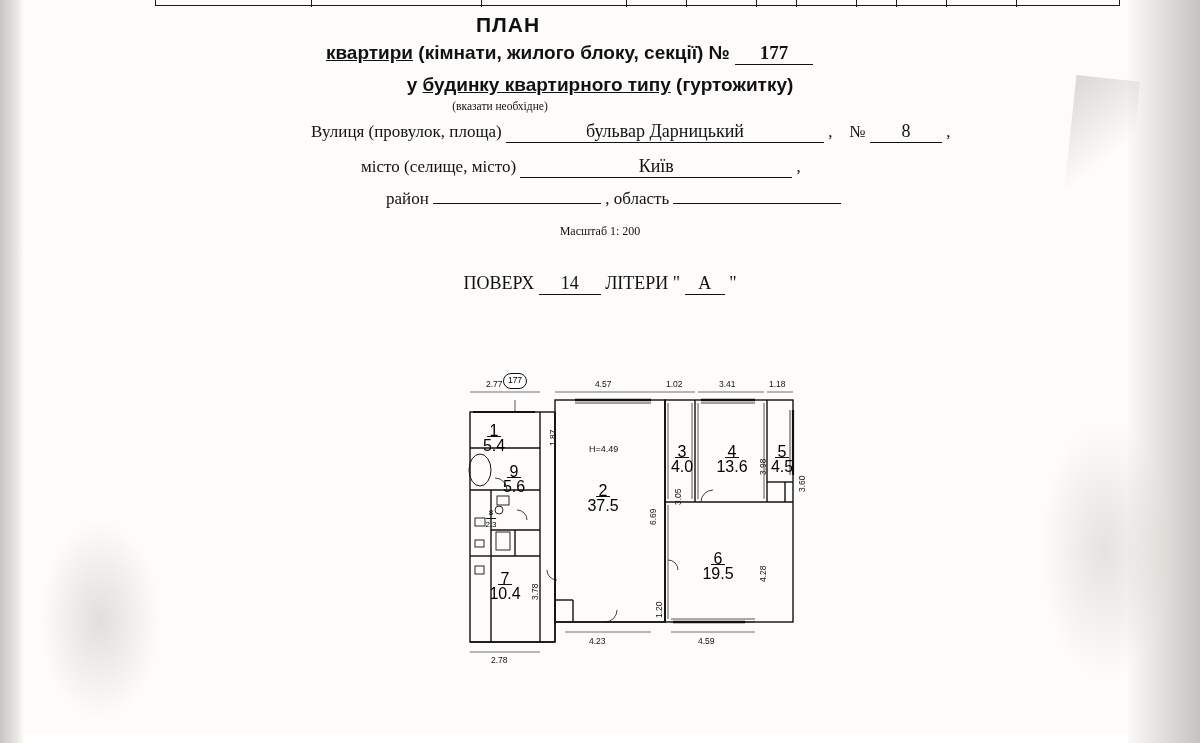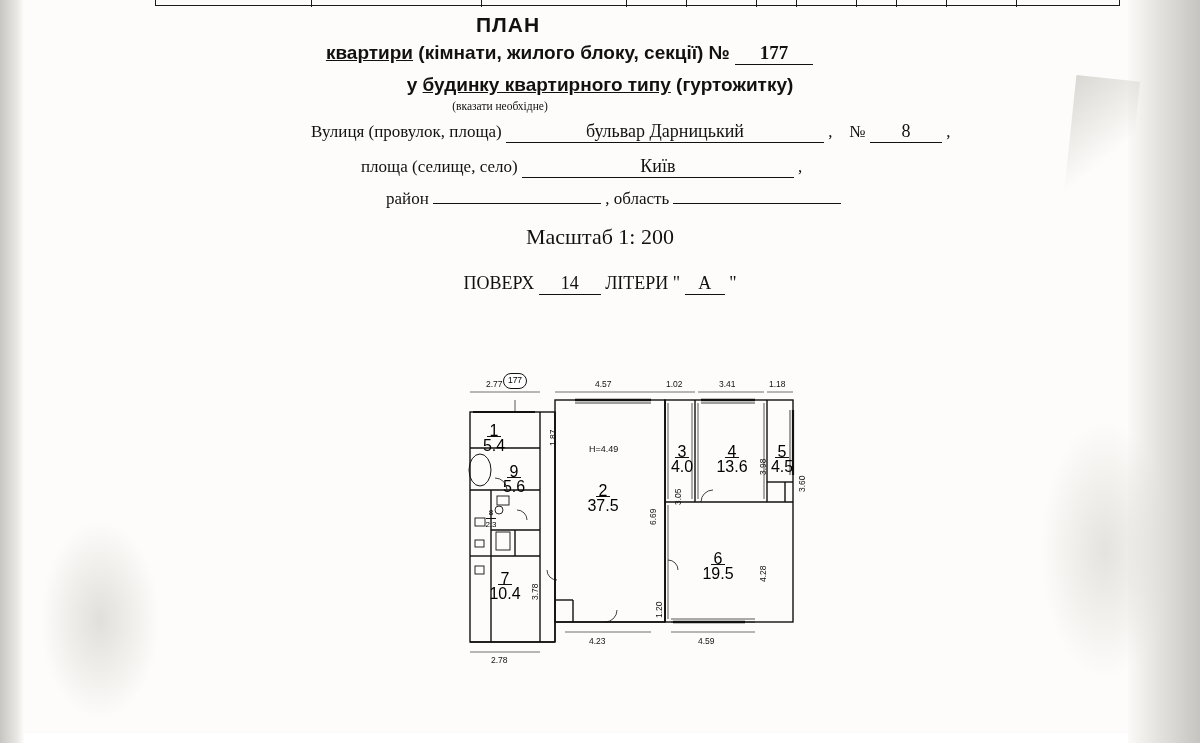--- a/index.html
+++ b/index.html
@@ -145,21 +145,21 @@
   }
   .rowA { left: 311px; top: 121px; }
   .rowB { left: 361px; top: 156px; }
   .rowC { left: 386px; top: 189px; }
   .scale {
     position: absolute;
     left: 0; top: 224px;
     width: 1200px;
     text-align: center;
     font-family: "Liberation Serif", serif;
-    font-size: 22px;
+    font-size: 12px;
   }
   .floor {
     position: absolute;
     left: 0; top: 273px;
     width: 1200px;
     text-align: center;
     font-family: "Liberation Serif", serif;
     font-size: 18px;
   }
   .fill {
@@ -260,21 +260,21 @@
       <span>Вулиця (провулок, площа)</span>
       <span class="fill hand w-street">бульвар Дарницький</span>
       <span>,</span>
       &nbsp;&nbsp;
       <span>№</span>
       <span class="fill hand w-num">8</span>
       <span>,</span>
     </div>
 
     <div class="row rowB">
-      <span>площа (селище, село)</span>
+      <span>місто (селище, місто)</span>
       <span class="fill hand w-city">Київ</span>
       <span>,</span>
     </div>
 
     <div class="row rowC">
       <span>район</span>
       <span class="fill w-dist"></span>
       <span>, область</span>
       <span class="fill w-obl"></span>
     </div>

